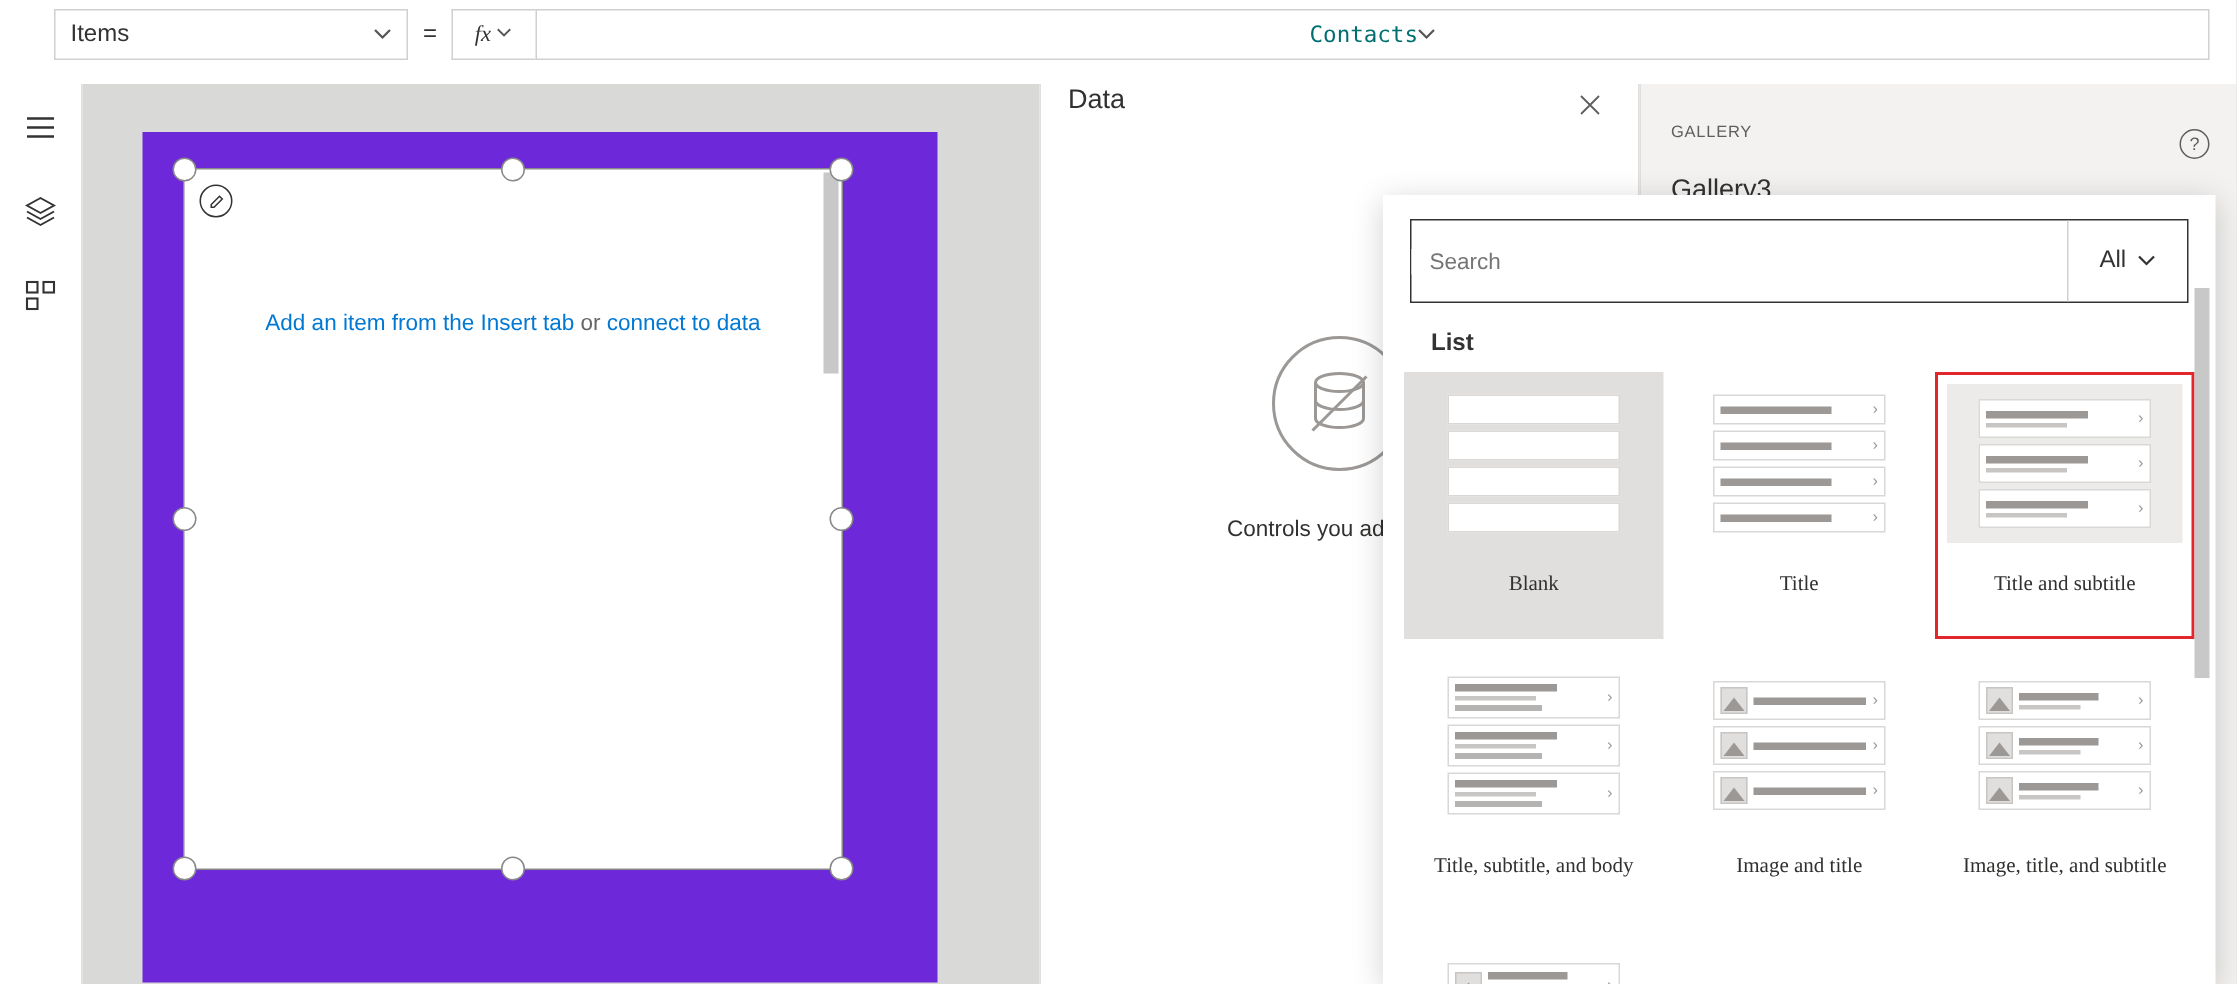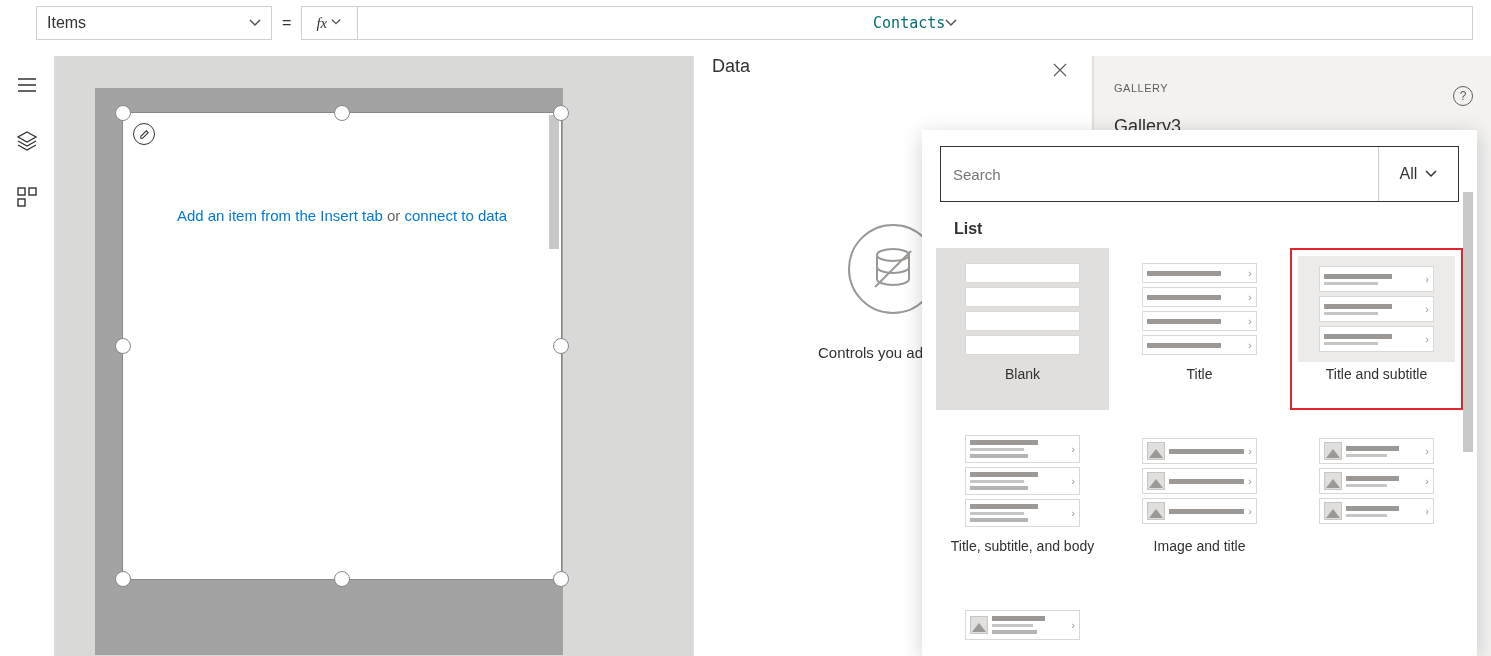--- a/index.html
+++ b/index.html
@@ -16,21 +16,21 @@
 
   .chev { width:12px; height:12px; }
   .chev svg { display:block; }
 
   
   .rail { position:absolute; top:56px; left:0; width:55px; bottom:0; border-right:1px solid #e1dfdd; background:#fff; display:flex; flex-direction:column; align-items:center; padding-top:18px; gap:34px; }
   .rail-icon { width:22px; height:22px; color:#333; }
 
   
   .canvas-region { position:absolute; top:56px; left:55px; right:0; bottom:0; background:#d9d9d8; }
-  .phone-frame { position:absolute; top:32px; left:40px; width:468px; height:567px; background:#a3a3a3; }
+  .phone-frame { position:absolute; top:32px; left:40px; width:530px; height:567px; background:#6d28d9; }
   .gallery-sel { position:absolute; top:24px; left:27px; width:440px; height:468px; border:1px solid #888; background:#fff; }
   .sel-scroll { position:absolute; top:2px; right:2px; width:10px; height:134px; background:#c8c8c8;}
   .sel-handle { position:absolute; width:16px; height:16px; background:#fff; border:1px solid #888; border-radius:50%; }
   .h-tl { top:-8px; left:-8px;} .h-tm{top:-8px; left:calc(50% - 8px);} .h-tr{top:-8px; right:-8px;}
   .h-ml { top:calc(50% - 8px); left:-8px;} .h-mr{top:calc(50% - 8px); right:-8px;}
   .h-bl { bottom:-8px; left:-8px;} .h-bm{bottom:-8px; left:calc(50% - 8px);} .h-br{bottom:-8px; right:-8px;}
   .edit-badge { position:absolute; top:10px; left:10px; width:22px; height:22px; border:1.5px solid #333; border-radius:50%; display:flex; align-items:center; justify-content:center; background:#fff;}
   .gallery-hint { position:absolute; top:94px; left:0; right:0; text-align:center; font-size:15px; }
   .gallery-hint .link { color:#0078d4; }
   .gallery-hint .mid { color:#666; }
@@ -55,21 +55,21 @@
   .search-row { margin:16px 18px 12px; height:56px; border:1px solid #333; display:flex; align-items:center; }
   .search-input { flex:1; border:none; outline:none; padding:0 12px; font-size:15px; color:#666;}
   .filter-cell { width:80px; height:100%; border-left:1px solid #d2d0ce; display:flex; align-items:center; justify-content:center; gap:8px; color:#333;}
   .section-title { margin:18px 0 10px 32px; font-weight:600; font-size:16px; }
   .layout-grid { margin:0 14px; display:grid; grid-template-columns:repeat(3, 1fr); gap:10px 4px; }
   .layout-tile { padding:6px; text-align:center; position:relative; border:2px solid transparent; cursor:pointer;}
   .layout-tile.hovered { background:#e1dfdd; }
   .layout-tile.highlighted { border:2px solid #e3262e; }
   .tile-preview { width:100%; height:106px; border:1px solid transparent; display:flex; flex-direction:column; justify-content:center; gap:4px; padding:6px 20px; }
   .layout-tile.hovered .tile-preview { border-color:transparent; }
-  .tile-label { margin-top:4px; font-size:14px; color:#323130; min-height:36px; display:flex; align-items:flex-start; justify-content:center; }
+  .tile-label { margin-top:20px; font-size:14px; color:#323130; min-height:36px; display:flex; align-items:flex-start; justify-content:center;font-family:Liberation Serif, serif; }
   .plist-row { background:#fff; border:1px solid #d9d8d6; height:20px; display:flex; align-items:center; padding:0 4px; gap:4px; justify-content:space-between;}
   .plist-row.tall { height:26px; flex-direction:row; align-items:center;}
   .bar-stack { display:flex; flex-direction:column; gap:3px; flex:1;}
   .bar-thick { height:5px; background:#9b9896; width:70%; }
   .bar-thin  { height:3px; background:#c8c6c4; width:55%; }
   .bar-med   { height:4px; background:#b6b4b2; width:60%; }
   .img-sq { width:18px; height:18px; background:#e1dfdd; display:flex; align-items:flex-end; justify-content:center; overflow:hidden; border:1px solid #c8c6c4;}
   .img-sq::before { content:""; width:0; height:0; border-left:7px solid transparent; border-right:7px solid transparent; border-bottom:9px solid #9b9896; margin-bottom:1px;}
   .row-chev { color:#9b9896; font-size:11px;}
   .layout-scrollbar { position:absolute; top:62px; right:4px; width:10px; height:260px; background:#c8c8c8;}
@@ -326,20 +326,21 @@
           </div>
         <div class="plist-row tall">
             <div class="img-sq"></div>
             <div class="bar-stack">
               <div class="bar-thick"></div>
               <div class="bar-thin"></div>
             </div>
             <span class="row-chev">›</span>
           </div>
       </div>
+      <div class="tile-label">Image, title, and subtitle</div>
     </div>
 
     <div class="layout-tile" style="height:50px; overflow:hidden;">
       <div class="tile-preview" style="height:50px;">
         <div class="plist-row tall" style="height:30px;">
             <div class="img-sq"></div>
             <div class="bar-stack">
               <div class="bar-thick"></div>
               <div class="bar-thin"></div>
               <div class="bar-med"></div>

